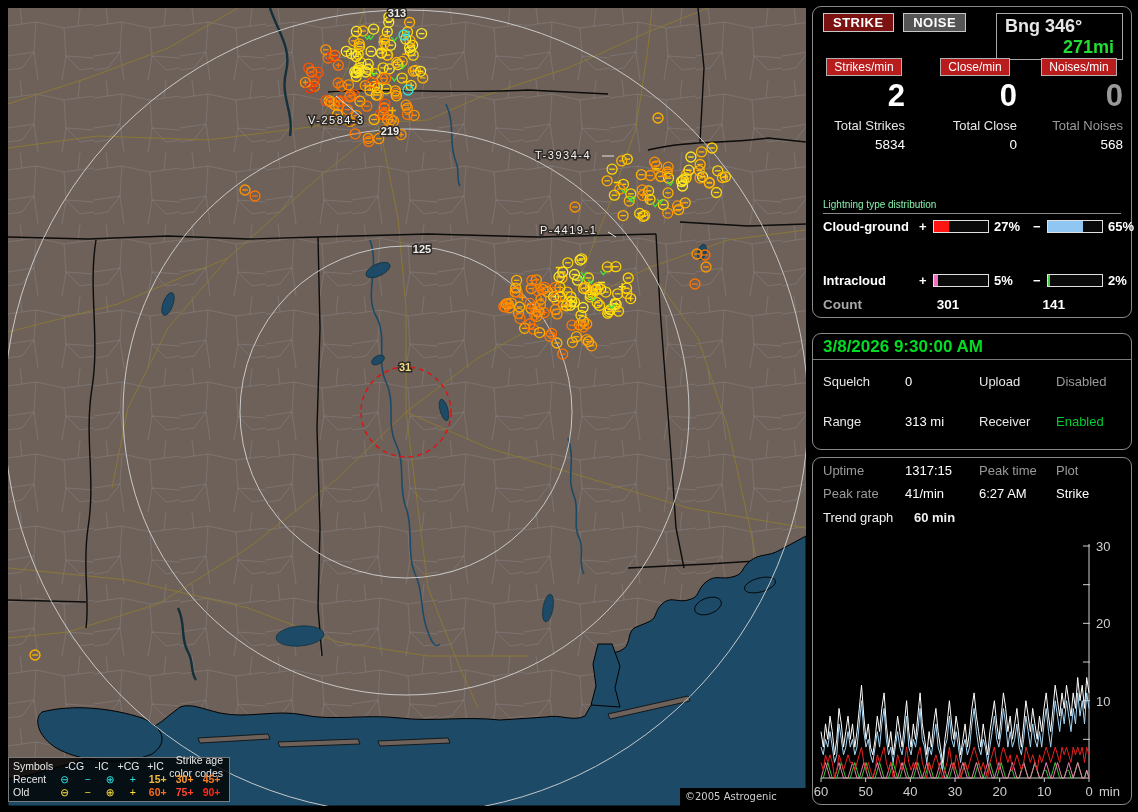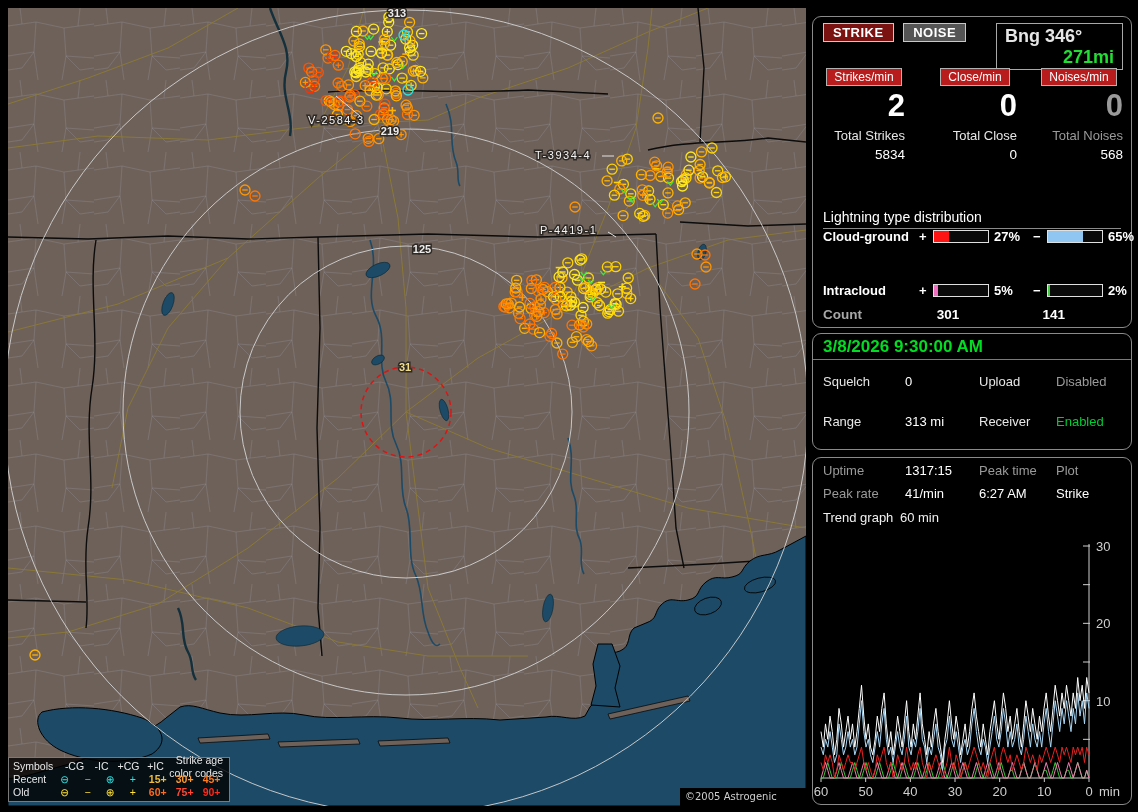--- a/index.html
+++ b/index.html
@@ -25,59 +25,59 @@
   .lg-age{width:32px;text-align:center;font-weight:bold;}
   .lg-title{flex:1;text-align:right;padding-right:2px;}
   .cyn{color:#2fe3e3;}
   .ylw{color:#ffe23a;}
   #map-copyright{position:absolute;left:672px;top:780px;width:126px;height:18px;background:#000;
       color:#cfcfcf;font-size:10px;line-height:17px;padding-left:5px;box-sizing:border-box;
       font-family:"DejaVu Sans",sans-serif;}
   
   .panel{position:absolute;left:812px;width:320px;background:#000;border:1px solid #8a8a8a;
          border-radius:9px;box-sizing:border-box;color:#e6e6e6;}
-  #panel1{top:16px;height:312px;}
+  #panel1{top:6px;height:312px;}
   #panel2{top:333px;height:117px;}
   #panel3{top:457px;height:348px;}
   .abs{position:absolute;}
   .btn{display:inline-block;font-weight:bold;font-size:13px;letter-spacing:.5px;color:#fff;
        border:1px solid #c8c8c8;padding:1px 9px;cursor:default;}
   #strike-btn{background:#7a1212;}
   #noise-btn{background:#555;}
   #bng-box{position:absolute;left:183px;top:6px;width:127px;border:1px solid #a8a8a8;background:#000;
        font-weight:bold;font-size:18px;padding:1.5px 8px;box-sizing:border-box;}
   #bng-box .mi{color:#22dd33;float:right;}
   .rate-col{position:absolute;top:50px;text-align:right;}
   .rate-col .badge{display:inline-block;background:#b91c1c;border:1px solid #b2b2b2;color:#fff;
        font-size:12px;padding:1px 7px;}
   .rate-col .big{font-size:31px;font-weight:bold;line-height:34px;margin-top:3px;color:#fff;}
   .rate-col .tlabel{font-size:13px;margin-top:5px;color:#e6e6e6;}
   .rate-col .tval{font-size:13.5px;margin-top:4px;color:#fff;}
   .dim{color:#9a9a9a !important;}
   .grn{color:#00cc33 !important;}
   .val{color:#fff;}
-  #dist-title{position:absolute;left:10px;top:192px;width:298px;color:#ffffff;font-size:14px;
+  #dist-title{position:absolute;left:10px;top:192px;width:298px;color:#86efac;font-size:10px;
        border-bottom:1px solid #8a8a8a;padding-bottom:3px;}
   .dist-row{position:absolute;left:10px;display:flex;align-items:center;font-size:13px;}
   .dist-row .dlabel{width:96px;font-weight:bold;color:#fff;}
   .dist-row .sign{width:14px;font-weight:bold;color:#fff;}
   .bar{width:54px;height:11px;border:1px solid #e0e0e0;background:#0a0a0a;margin-right:5px;}
   .bar>div{height:100%;}
   .pct{width:39px;font-weight:bold;color:#fff;}
   .count-row{position:absolute;left:10px;font-size:13.5px;font-weight:bold;}
   .count-row .clabel{display:inline-block;width:110px;color:#a8a8a8;}
   .count-row .c1{display:inline-block;width:102px;color:#fff;}
   .count-row .c2{display:inline-block;color:#fff;}
   #clock{position:absolute;left:10px;top:3px;font-size:17px;font-weight:bold;color:#00dd22;}
   #clock-hr{position:absolute;left:0px;top:25px;width:318px;border-bottom:1px solid #7a7a7a;}
   .grid-row{position:absolute;left:0;width:318px;height:20px;font-size:13px;}
   .grid-row span{position:absolute;white-space:nowrap;}
   .g1{left:10px;} .g2{left:92px;} .g3{left:166px;} .g4{left:243px;}
   #trend-title{position:absolute;left:10px;top:52px;font-size:13px;color:#f0f0f0;}
-  #trend-title b{font-weight:normal;margin-left:3px;}
+  #trend-title b{font-weight:bold;margin-left:17px;}
   #trend-svg{position:absolute;left:0;top:0;}
   .axis{stroke:#cfcfcf;stroke-width:1;}
   .ticklbl{fill:#cfcfcf;font:13px "Liberation Sans",sans-serif;}
 </style>
 </head>
 <body>
 
 <div id="app">
 
   <div id="map-area">

